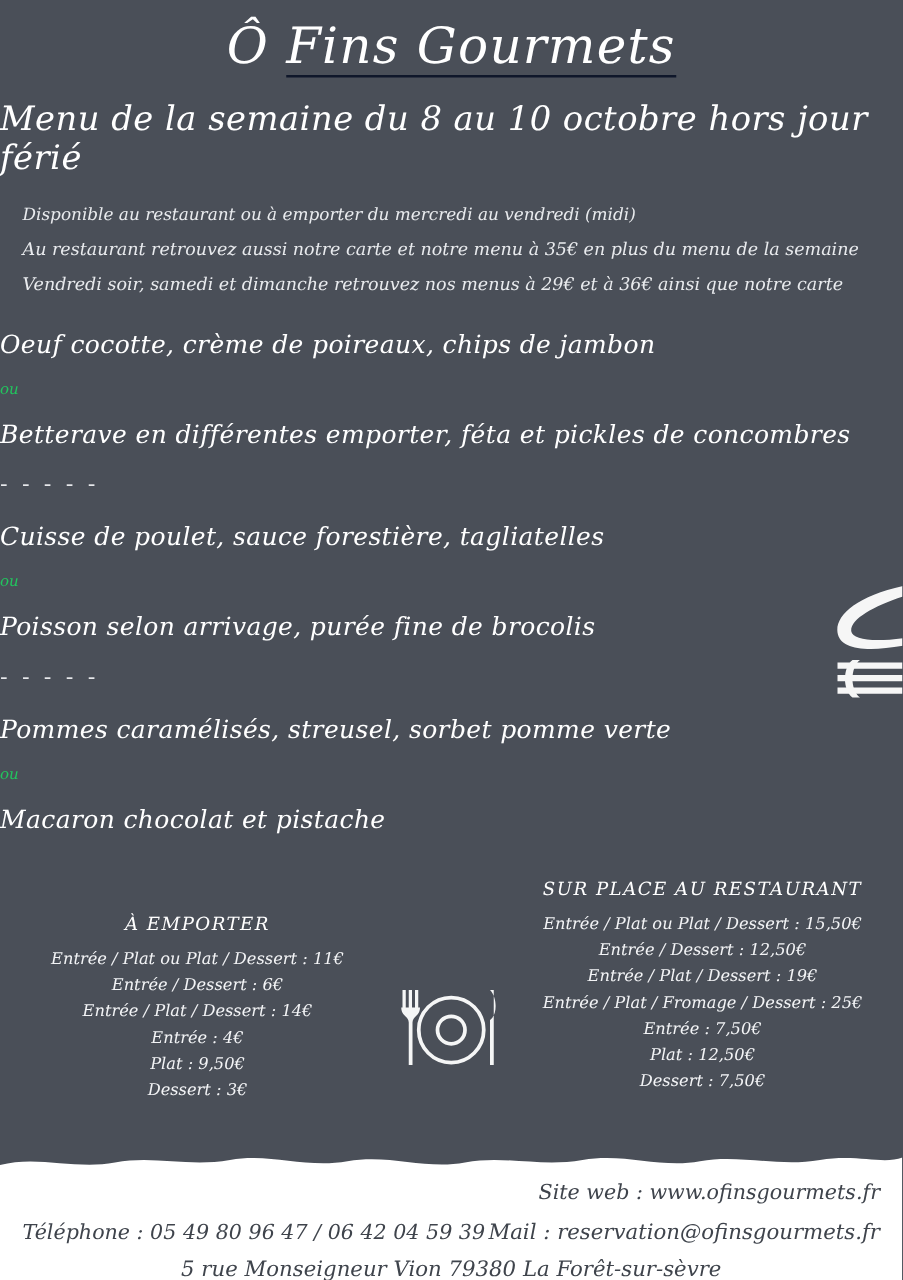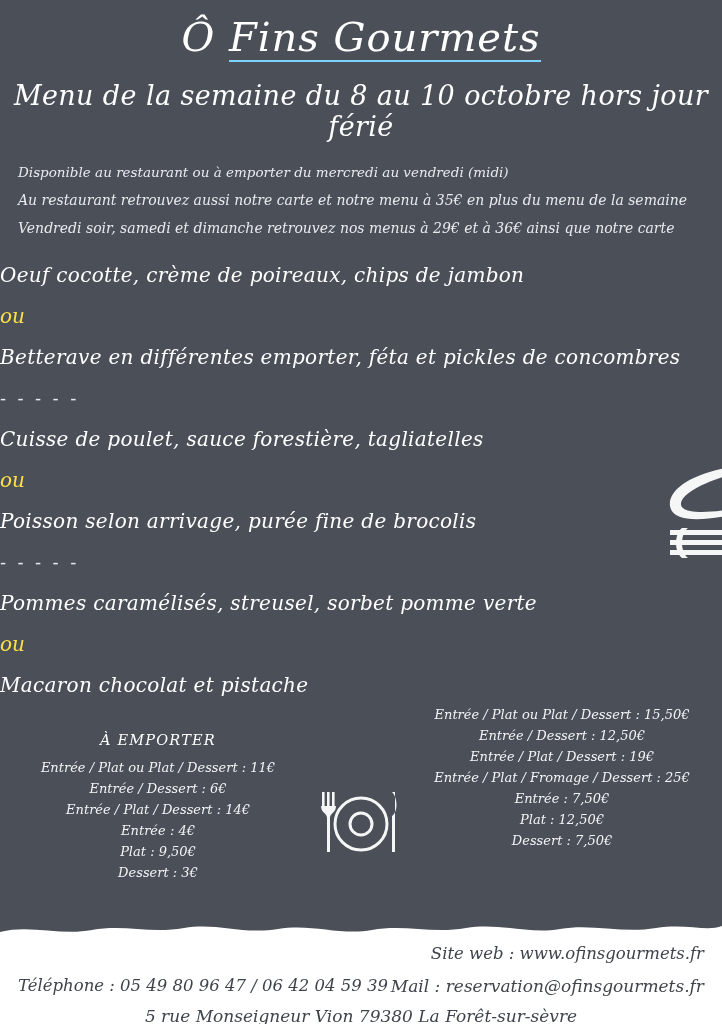--- a/index.html
+++ b/index.html
@@ -42,26 +42,26 @@
     font-family: "DejaVu Serif", serif;
     font-size: 40px;
     letter-spacing: 1px;
     font-style: italic;
     font-weight: normal;
     line-height: 1.05;
     color: #ffffff;
   }
   .brand .brand-underline {
     display: inline-block;
-    border-bottom: 2px solid #7dd3fc;
+    border-bottom: 2px solid #0f172a;
     padding-bottom: 2px;
   }
 
   .week-title {
-    text-align: center;
+    text-align: left;
     margin-top: 18px;
     font-family: "DejaVu Serif", serif;
     font-size: 27px;
     font-style: italic;
     letter-spacing: 0.4px;
     color: #ffffff;
   }
 
   .subhead {
     text-align: left;
@@ -84,22 +84,22 @@
     font-style: italic;
     font-size: 20px;
     letter-spacing: 0.3px;
     color: #ffffff;
     margin: 0;
     line-height: 1.3;
   }
   .ou {
     font-family: "DejaVu Serif", serif;
     font-style: italic;
-    font-size: 20px;
-    color: #fde047;
+    font-size: 12px;
+    color: #22c55e;
     margin: 16px 0 16px 0;
   }
   .sep {
     font-family: "DejaVu Sans", sans-serif;
     font-size: 17px;
     letter-spacing: 3px;
     color: #e7e9ec;
     margin: 18px 0 18px 0;
   }
 
@@ -278,20 +278,21 @@
           <rect x="21" y="10" width="2.6" height="16"></rect>
           <rect x="26" y="10" width="2.6" height="16"></rect>
           <path d="M15 24 C 15 31, 21 31, 21 36 L21 70 L24 70 L24 36 C 24 31, 30 31, 30 24 Z"></path>
 
           <path d="M86 10 C 92 16, 92 30, 86 34 L86 70 L89 70 L89 10 Z"></path>
         </g>
       </svg>
     </div>
 
     <div class="price-col right">
+      <div class="price-title">SUR PLACE AU RESTAURANT</div>
       <div class="price-line">Entrée / Plat ou Plat / Dessert : 15,50€</div>
       <div class="price-line">Entrée / Dessert : 12,50€</div>
       <div class="price-line">Entrée / Plat / Dessert : 19€</div>
       <div class="price-line">Entrée / Plat / Fromage / Dessert : 25€</div>
       <div class="price-line">Entrée : 7,50€</div>
       <div class="price-line">Plat : 12,50€</div>
       <div class="price-line">Dessert : 7,50€</div>
     </div>
 
   </div>

